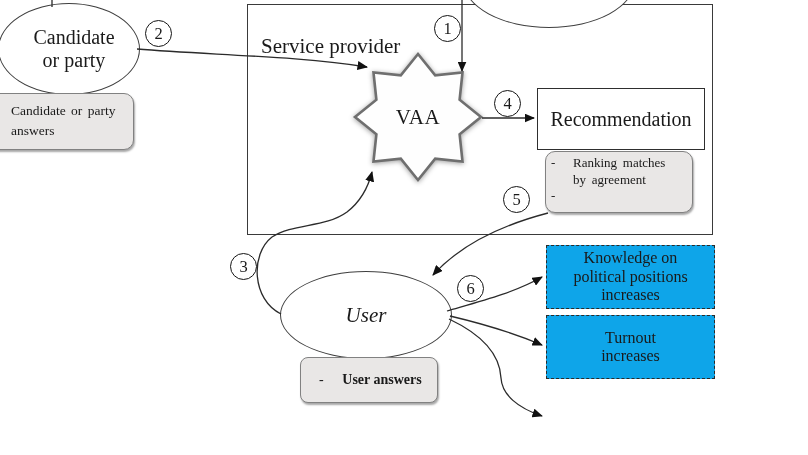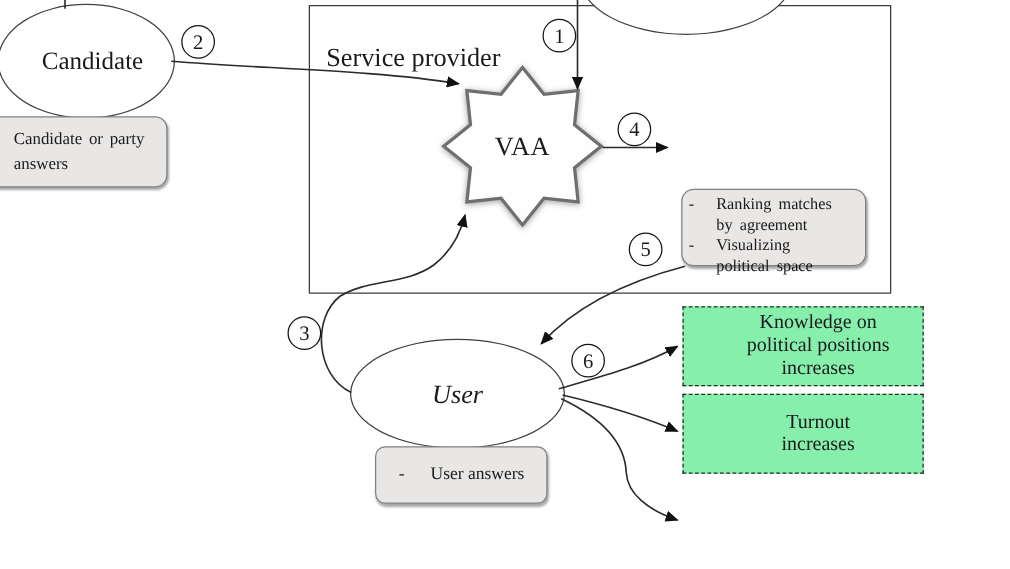--- a/index.html
+++ b/index.html
@@ -11,22 +11,22 @@
   .ellipse{
     border-radius:50%;background:#fff;border:1.4px solid #3f3f3f;
     display:flex;align-items:center;justify-content:center;text-align:center;
   }
   .rectbox{background:#fff;border:1.6px solid #2e2e2e;display:flex;align-items:center;justify-content:center;}
   .graybox{
     background:#e9e7e6;border:1.3px solid #818181;border-radius:10px;
     box-shadow:1px 2px 2px rgba(0,0,0,0.35);
   }
   .dashedbox{
-    background:#86efac;border:1.3px dashed #2a2a2a;
-    display:flex;flex-direction:column;align-items:center;justify-content:center;text-align:center;padding-left:24px;
+    background:#0ea5e9;border:1.3px dashed #2a2a2a;
+    display:flex;flex-direction:column;align-items:center;justify-content:center;text-align:center;
   }
   .numcircle{
     width:25px;height:25px;border:1.35px solid #141414;border-radius:50%;background:#fff;
     display:flex;align-items:center;justify-content:center;font-size:16.5px;z-index:3;
   }
   .svglayer{position:absolute;left:0;top:0;z-index:2;pointer-events:none;}
   .biglabel{font-size:21px;}
   .outcome-line{font-size:16px;line-height:18.5px;}
   .bullet-row{display:flex;}
   .bullet-dash{width:22px;padding-left:5px;font-size:13px;line-height:16.5px;}
@@ -39,55 +39,55 @@
 <div id="canvas">
 
   <div class="abs" style="left:247px;top:4px;width:464px;height:229px;border:1.6px solid #3a3a3a;background:#fff;"></div>
   <div class="abs biglabel" style="left:261px;top:10px;margin-top:24px;">Service provider</div>
 
   <div class="abs ellipse" style="left:463px;top:-66px;width:170px;height:92px;"></div>
 
   <div class="abs ellipse" style="left:-2px;top:3px;width:140px;height:90px;">
     <div style="padding-left:10px;font-size:20px;line-height:23px;">
       <div>Candidate</div>
+      <div>or party</div>
     </div>
   </div>
 
   <div class="abs graybox" style="left:-20px;top:93px;width:152px;height:55px;">
     <div class="abs" style="left:30px;top:7px;">
       <div class="answer-line">Candidate or party</div>
       <div class="answer-line">answers</div>
     </div>
   </div>
 
+  <div class="abs rectbox" style="left:537px;top:88px;width:166px;height:60px;">
+    <div style="font-size:20px;">Recommendation</div>
+  </div>
 
   <div class="abs graybox" style="left:545px;top:151px;width:148px;height:62px;padding-top:3px;box-sizing:border-box;">
     <div class="bullet-row">
       <div class="bullet-dash">-</div>
       <div class="bullet-lines">
         <div>Ranking matches</div>
         <div>by agreement</div>
       </div>
     </div>
     <div class="bullet-row">
       <div class="bullet-dash">-</div>
-      <div class="bullet-lines">
-        <div>Visualizing</div>
-        <div>political space</div>
-      </div>
     </div>
   </div>
 
   <div class="abs ellipse" style="left:280px;top:271px;width:170px;height:86px;">
     <div style="font-size:21px;font-style:italic;">User</div>
   </div>
 
   <div class="abs graybox" style="left:300px;top:357px;width:136px;height:44px;border-radius:8px;display:flex;align-items:center;">
     <div style="margin-left:18px;width:14px;font-size:14px;">-</div>
-    <div style="flex:1;text-align:center;font-size:14px;margin-right:6px;">User answers</div>
+    <div style="flex:1;text-align:center;font-size:14px;margin-right:6px;font-weight:bold;">User answers</div>
   </div>
 
   <div class="abs dashedbox" style="left:546px;top:245px;width:167px;height:62px;">
     <div class="outcome-line">Knowledge on</div>
     <div class="outcome-line">political positions</div>
     <div class="outcome-line">increases</div>
   </div>
   <div class="abs dashedbox" style="left:546px;top:315px;width:167px;height:62px;">
     <div class="outcome-line">Turnout</div>
     <div class="outcome-line">increases</div>

